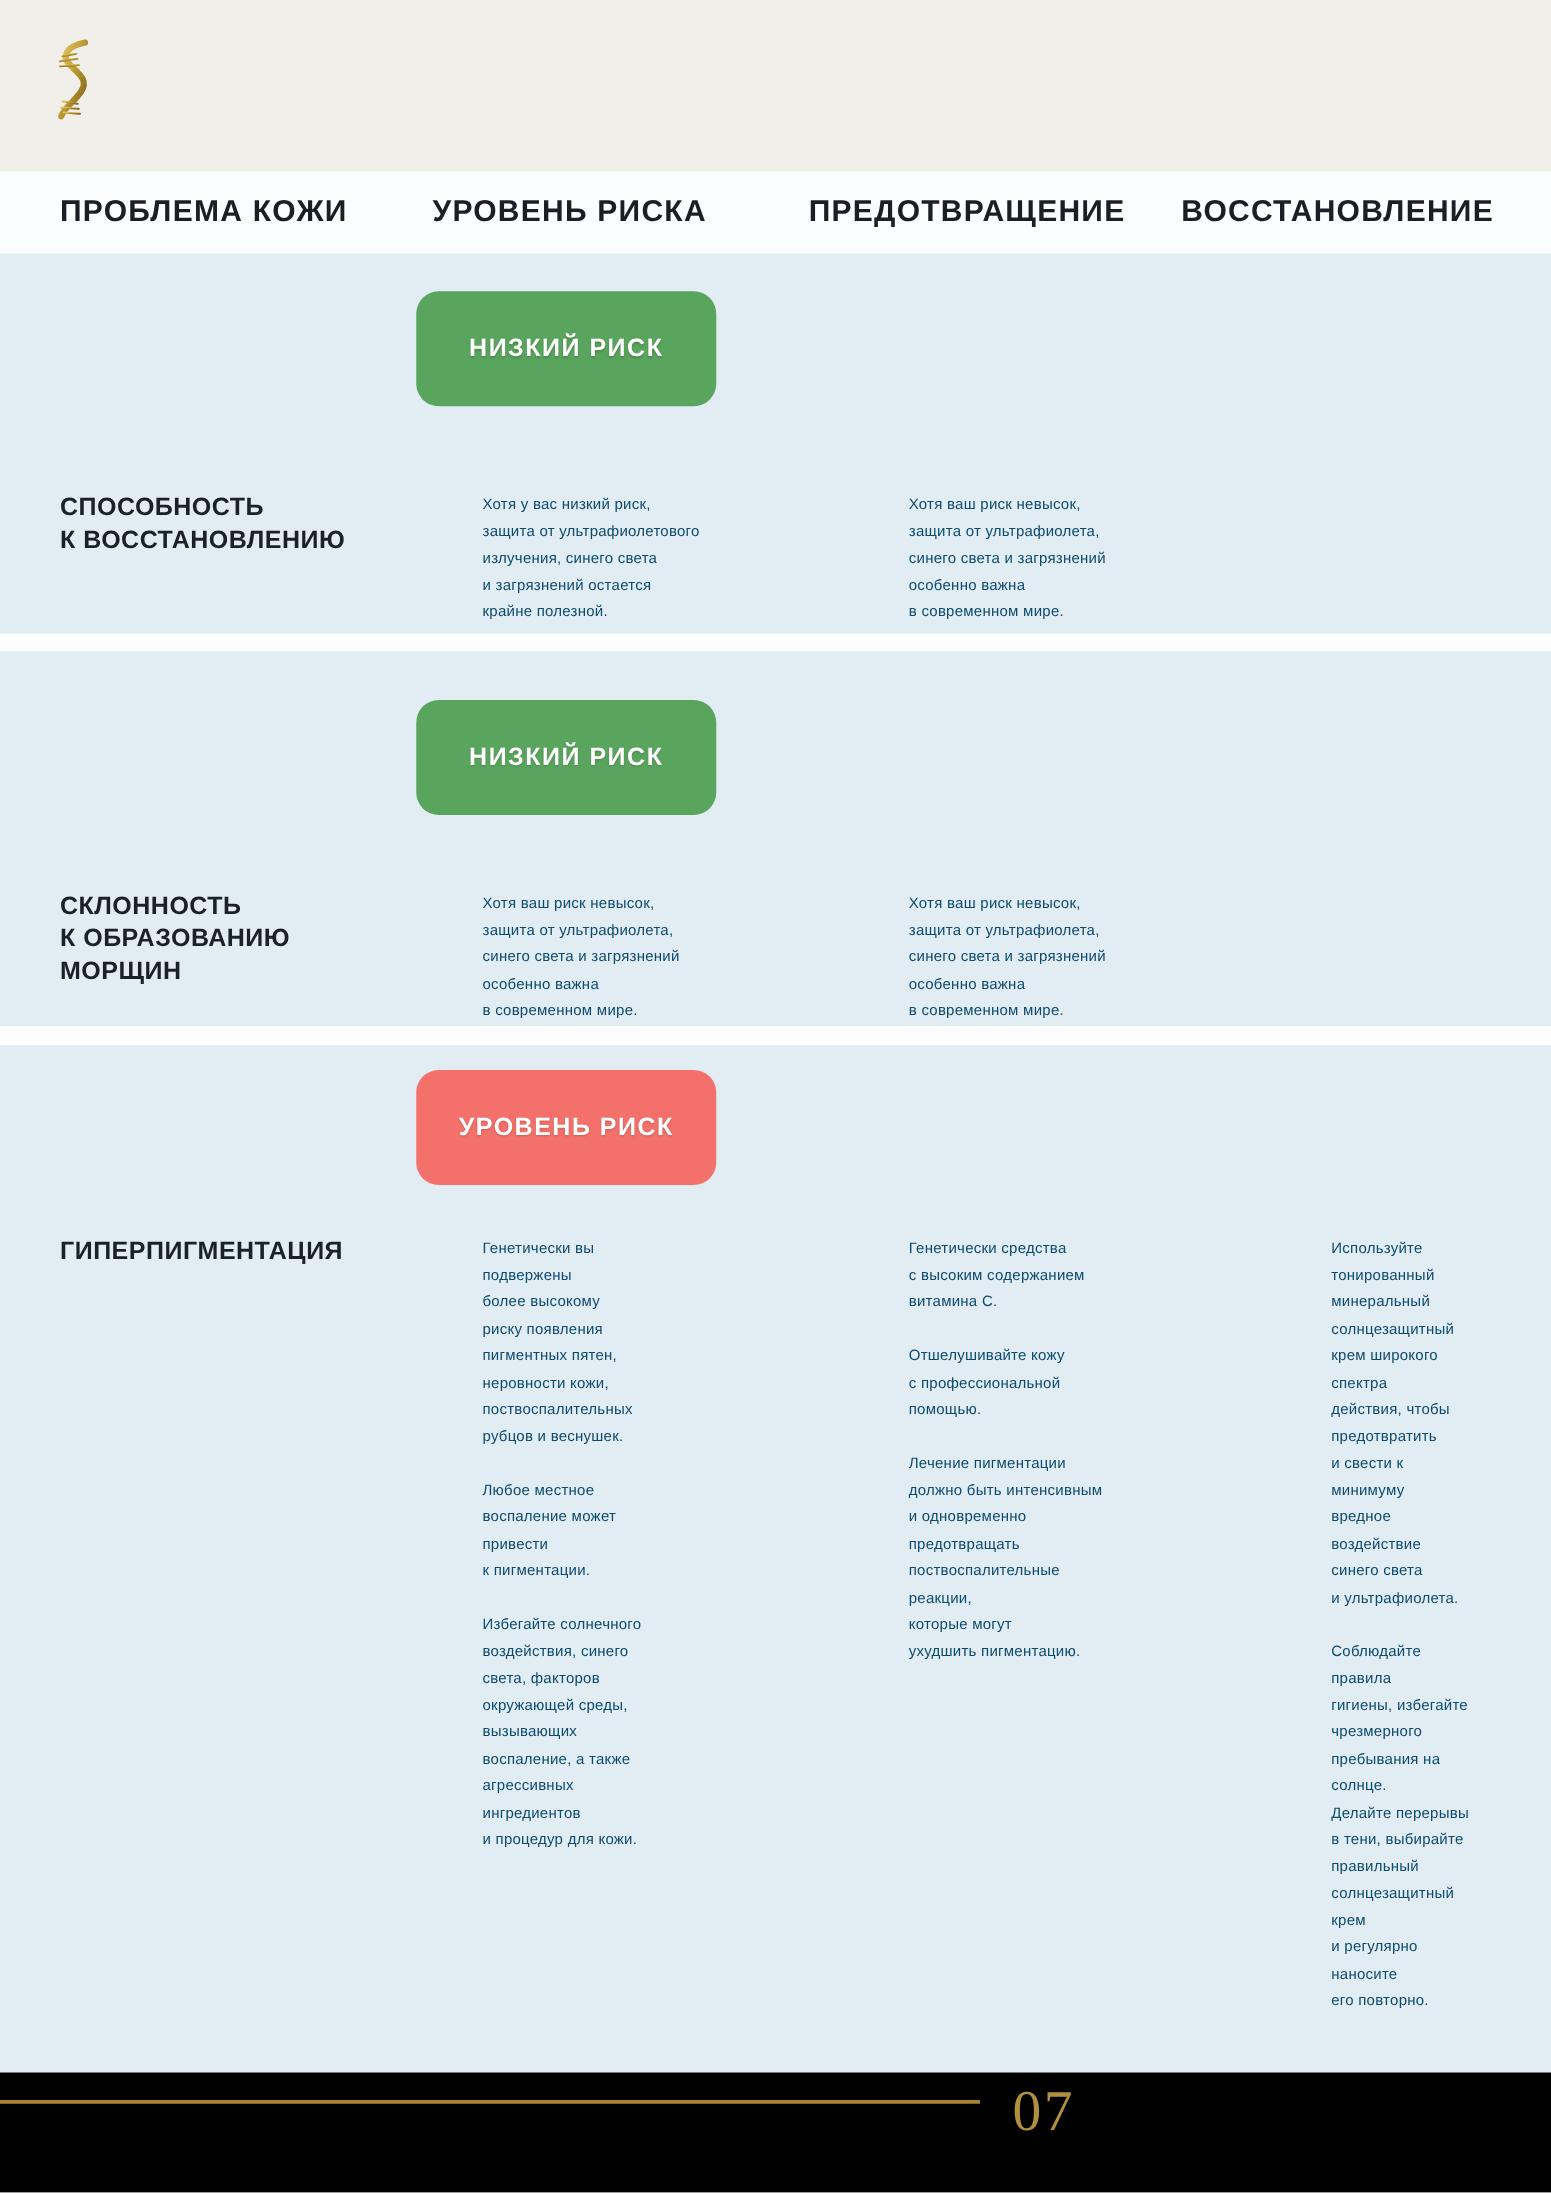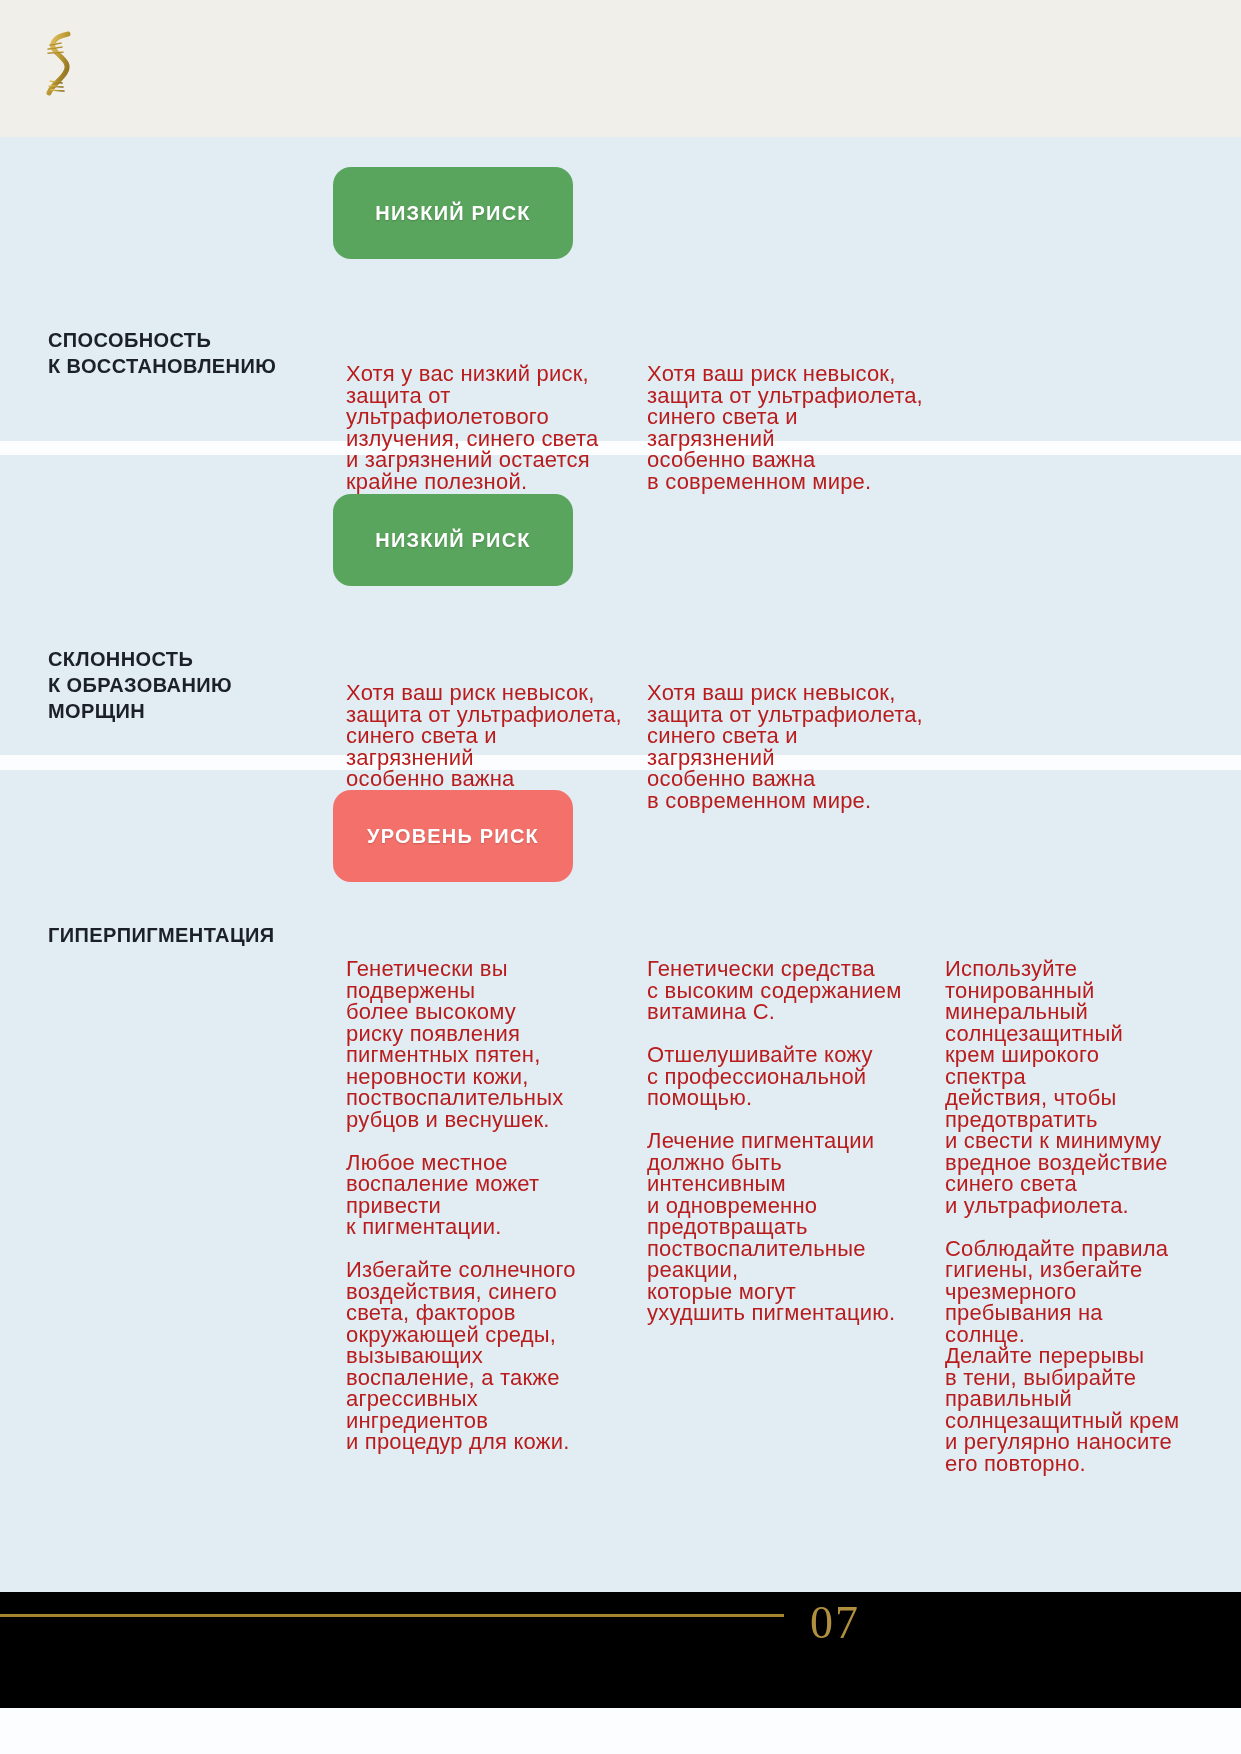--- a/index.html
+++ b/index.html
@@ -41,34 +41,34 @@
 
   .risk-badge {
     grid-column:2; width:240px; height:92px; margin-left:-13px;
     border-radius:18px; display:flex; align-items:center; justify-content:center;
     color:#ffffff; font-weight:bold; font-size:20px; letter-spacing:1.2px;
     text-shadow:0 1px 2px rgba(0,0,0,0.18); white-space:nowrap;
   }
 
   .content-row {
     display:grid; grid-template-columns:298px 301px 298px 1fr;
-    padding:0 41px 0 48px; align-items:start;
+    padding:0 41px 0 48px; align-items:start;gap:40px;
   }
   .card-1 .content-row { margin-top:68px; }
   .card-2 .content-row { margin-top:60px; }
   .card-3 .content-row { margin-top:40px; }
 
   .cell { padding-right:20px; }
   .cell-label {
     font-size:20px; line-height:26px; font-weight:bold;
     color:#1b2126; letter-spacing:0.4px; white-space:pre-line;
   }
   .cell-text {
-    font-size:22px; line-height:21.5px; color:#b91c1c;
-    letter-spacing:0.2px; white-space:pre-line;margin-top:36px;
+    font-size:12px; line-height:21.5px; color:#0c4a6e;
+    letter-spacing:0.2px; white-space:pre-line;
   }
   
   .footer { height:116px; background:#000000; position:relative; }
   .footer-line {
     position:absolute; left:0; top:22px; width:784px; height:3px;
     background:#a5862c;
   }
   .footer-number {
     position:absolute; left:810px; top:8px;
     font-family:"Liberation Serif", serif; font-size:46px; line-height:1;
@@ -94,20 +94,26 @@
         <path d="M6 15 L17 13"></path>
         <path d="M4 19 L18 17"></path>
         <path d="M4 23 L19 22"></path>
         <path d="M6 51 L18 53"></path>
         <path d="M5 56 L19 57"></path>
         <path d="M7 60 L20 61"></path>
       </g>
     </svg>
   </header>
 
+  <div class="header-band">
+    <div class="col-header">ПРОБЛЕМА КОЖИ</div>
+    <div class="col-header">УРОВЕНЬ РИСКА</div>
+    <div class="col-header">ПРЕДОТВРАЩЕНИЕ</div>
+    <div class="col-header">ВОССТАНОВЛЕНИЕ</div>
+  </div>
 
   <section class="card card-1">
     <div class="badge-row">
       <div class="risk-badge" style="background:#5aa55d">НИЗКИЙ РИСК</div>
     </div>
     <div class="content-row">
       <div class="cell cell-label">СПОСОБНОСТЬ
 К ВОССТАНОВЛЕНИЮ</div>
       <div class="cell cell-text">Хотя у вас низкий риск,
 защита от ультрафиолетового

